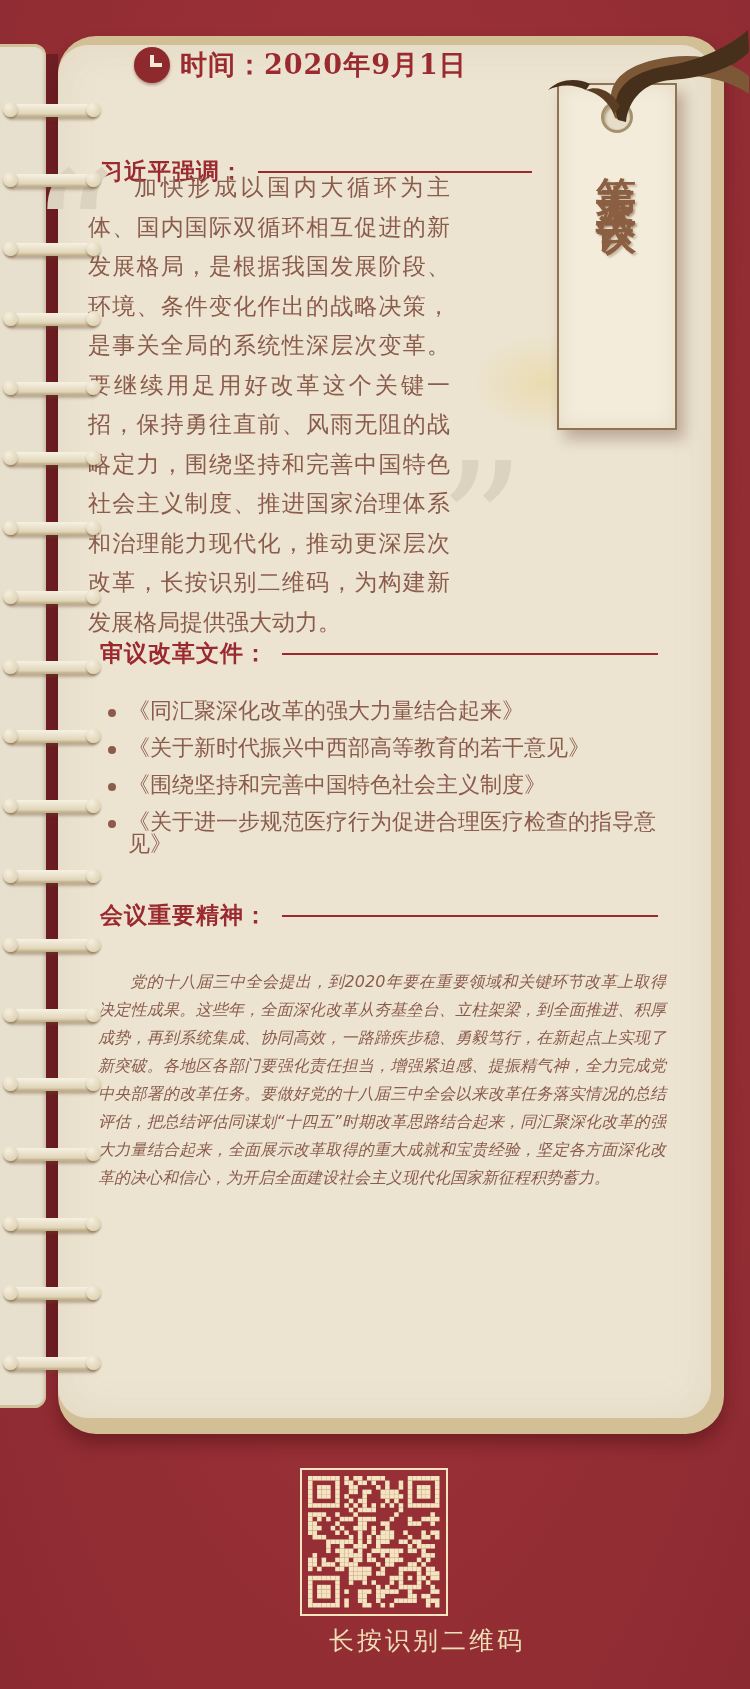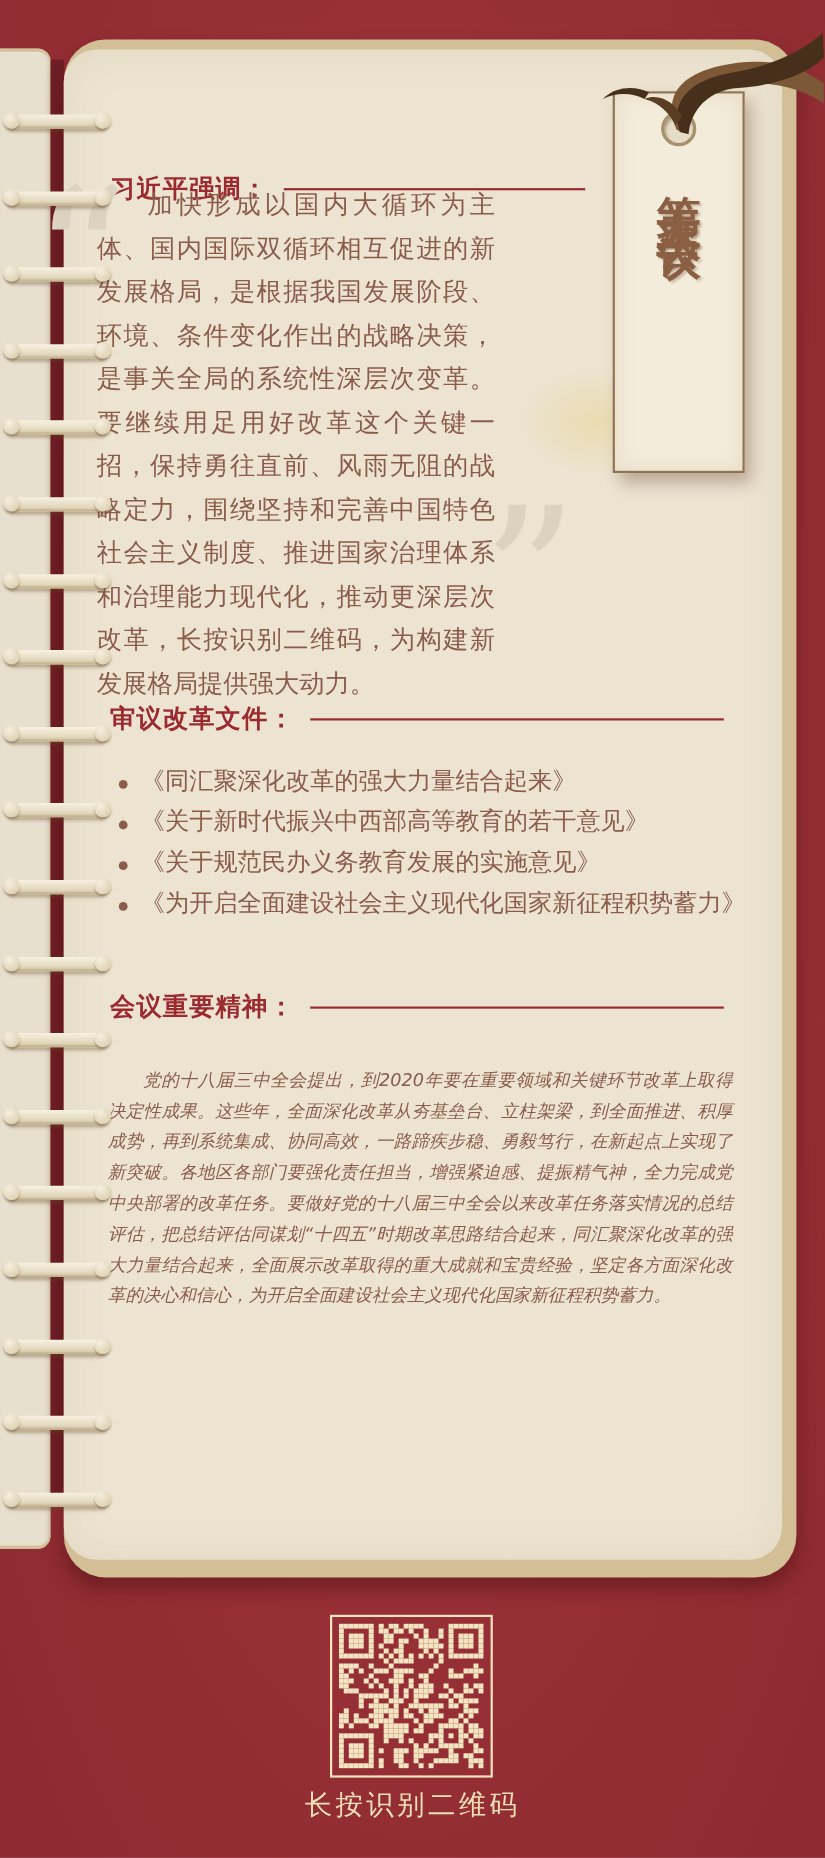--- a/index.html
+++ b/index.html
@@ -71,60 +71,64 @@
             border:3px solid #a7906c;box-shadow:inset 1px 2px 3px rgba(90,60,30,.45);}
   .tag-title{position:absolute;left:50%;top:60px;transform:translateX(-50%);
              writing-mode:vertical-rl;font-family:"DejaVu Serif","Liberation Serif",serif;
              font-weight:bold;font-size:40px;letter-spacing:7px;color:#8a5f42;
              text-shadow:2px 2px 2px rgba(120,80,50,.3);}
   .ribbon{position:absolute;left:540px;top:14px;width:210px;height:120px;z-index:8;pointer-events:none;}
 
   
   .qr-frame{position:absolute;left:300px;top:1468px;width:148px;height:148px;z-index:3;
             border:2px solid #f3e5c0;box-sizing:border-box;padding:6px;}
-  .qr-caption{position:absolute;left:225px;top:1624px;width:300px;text-align:center;z-index:3;
+  .qr-caption{position:absolute;left:225px;top:1624px;width:300px;text-align:right;z-index:3;
               font-family:"DejaVu Serif","Liberation Serif",serif;
               font-size:25px;letter-spacing:3px;color:#efdfb6;}
 </style>
 </head>
 <body>
 
 <div class="canvas">
 
   <div class="left-strip"></div>
   <div class="gap-stripe"></div>
 
   <div class="page-stack">
     <div class="page"></div>
   </div>
 
   <div class="watermark"></div>
 
   <div class="content">
 
+    <div class="time-row">
+      <div class="clock"></div>
+      <div class="time-label">时间：2020年9月1日</div>
+    </div>
 
     <div class="sec-row" style="left:100px;top:156px;width:432px;">
       <span class="sec-title">习近平强调：</span>
       <span class="sec-line"></span>
     </div>
 
     <span class="quote-mark" style="left:30px;top:150px;">“</span>
     <div class="quote-text">加快形成以国内大循环为主体、国内国际双循环相互促进的新发展格局，是根据我国发展阶段、环境、条件变化作出的战略决策，是事关全局的系统性深层次变革。要继续用足用好改革这个关键一招，保持勇往直前、风雨无阻的战略定力，围绕坚持和完善中国特色社会主义制度、推进国家治理体系和治理能力现代化，推动更深层次改革，长按识别二维码，为构建新发展格局提供强大动力。</div>
     <span class="quote-mark" style="left:438px;top:440px;">”</span>
 
     <div class="sec-row" style="left:100px;top:638px;width:558px;justify-content:center;">
       <span class="sec-title">审议改革文件：</span>
       <span class="sec-line"></span>
     </div>
 
     <ul class="doc-list" style="left:104px;top:700px;">
       <li>《同汇聚深化改革的强大力量结合起来》</li>
       <li>《关于新时代振兴中西部高等教育的若干意见》</li>
-      <li>《关于规范民办义务教育发展的实施意见》</li>
-      <li>《为开启全面建设社会主义现代化国家新征程积势蓄力》</li>
+      <li>《围绕坚持和完善中国特色社会主义制度》</li>
+      <li>《关于进一步规范医疗行为促进合理医疗检查的指导意见》</li>
     </ul>
 
     <div class="sec-row" style="left:100px;top:900px;width:558px;justify-content:space-between;">
       <span class="sec-title">会议重要精神：</span>
       <span class="sec-line"></span>
     </div>
 
     <div class="spirit-text" style="left:98px;top:968px;">党的十八届三中全会提出，到2020年要在重要领域和关键环节改革上取得决定性成果。这些年，全面深化改革从夯基垒台、立柱架梁，到全面推进、积厚成势，再到系统集成、协同高效，一路蹄疾步稳、勇毅笃行，在新起点上实现了新突破。各地区各部门要强化责任担当，增强紧迫感、提振精气神，全力完成党中央部署的改革任务。要做好党的十八届三中全会以来改革任务落实情况的总结评估，把总结评估同谋划“十四五”时期改革思路结合起来，同汇聚深化改革的强大力量结合起来，全面展示改革取得的重大成就和宝贵经验，坚定各方面深化改革的决心和信心，为开启全面建设社会主义现代化国家新征程积势蓄力。</div>
 
   </div>

